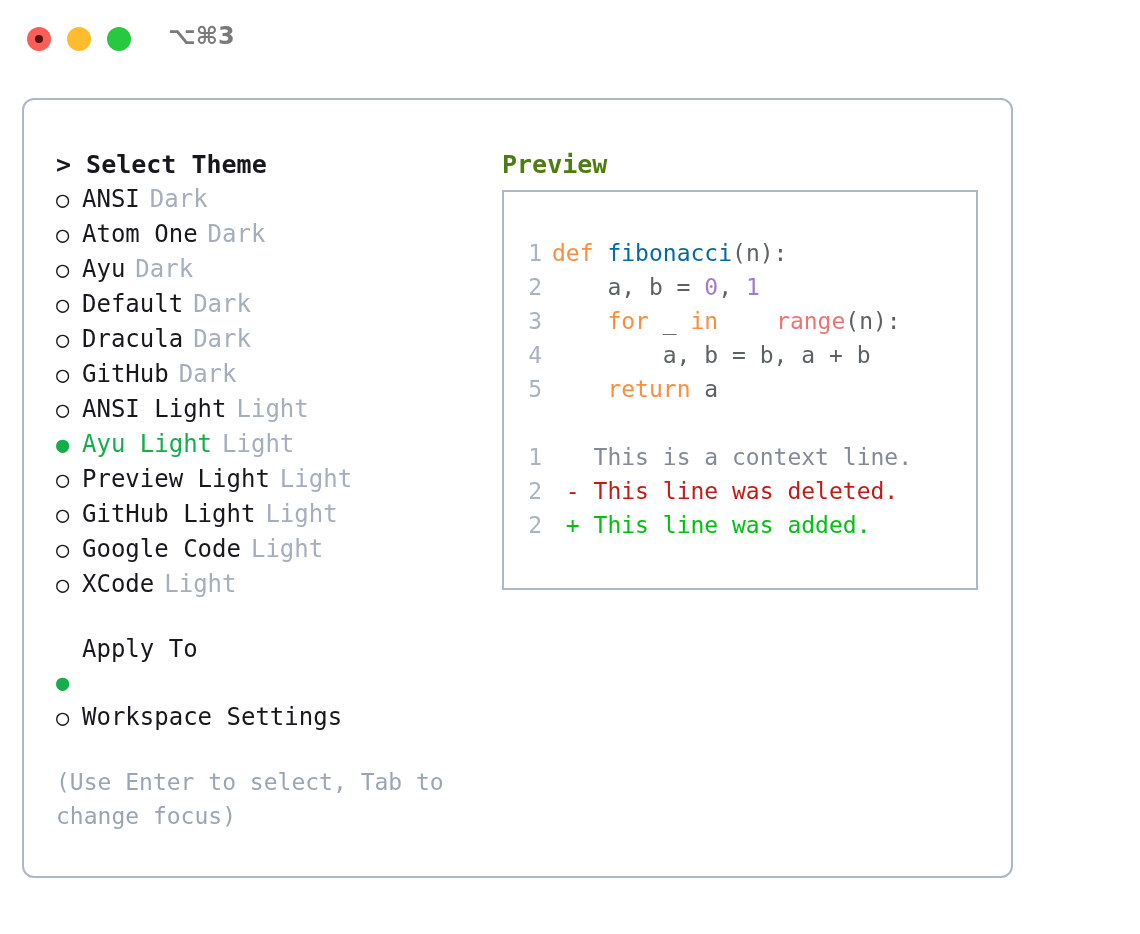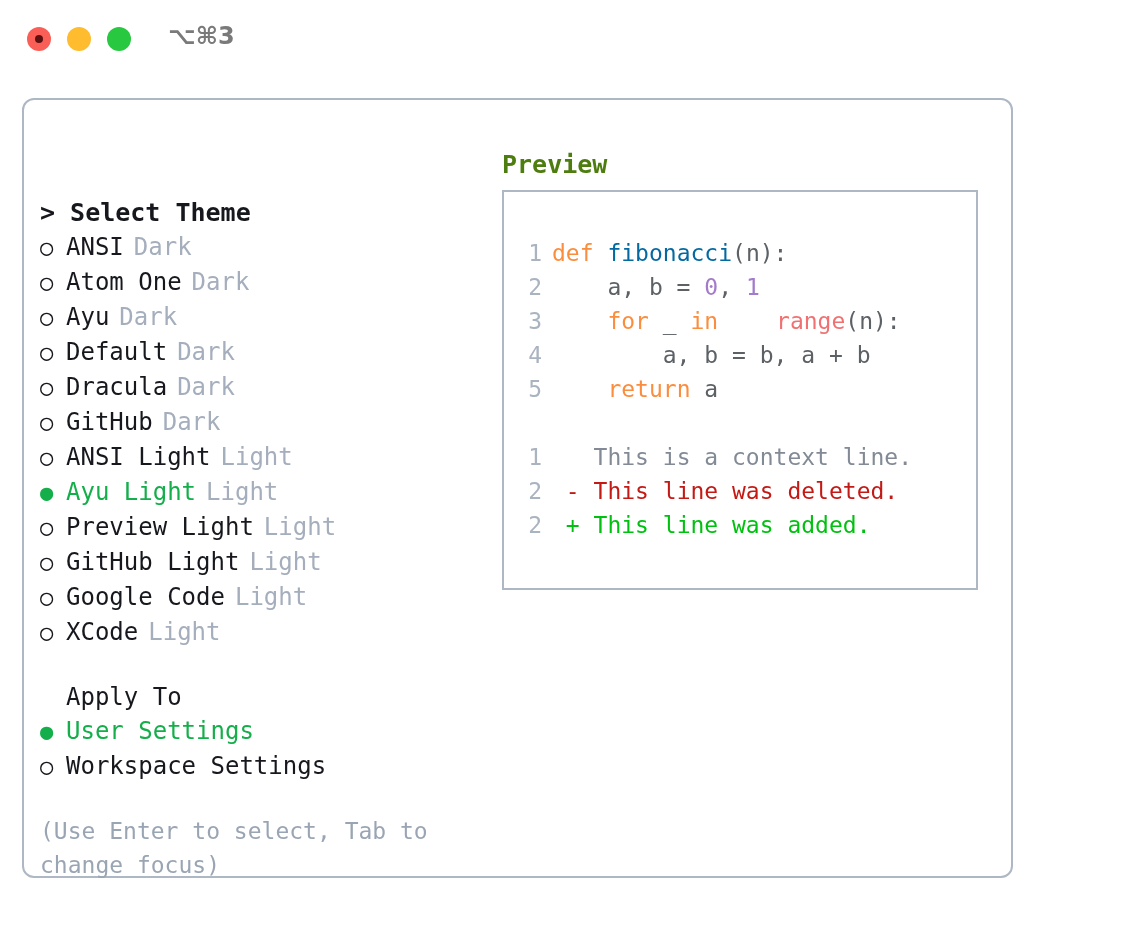--- a/index.html
+++ b/index.html
@@ -68,24 +68,23 @@
     width: 991px;
     height: 780px;
     border: 2px solid #aeb7c4;
     border-radius: 12px;
     box-sizing: border-box;
     background: #ffffff;
   }
 
   .left-col {
     position: absolute;
-    left: 16px;
+    left: 32px;
     top: 48px;
     width: 440px;
-    margin-top: 48px;
   }
   .right-col {
     position: absolute;
     left: 478px;
     top: 48px;
     width: 500px;
   }
 
   
   .heading {
@@ -201,21 +200,21 @@
           <div class="row"><span class="marker sel">●</span><span class="label sel">Ayu Light</span><span class="suffix">Light</span></div>
           <div class="row"><span class="marker">○</span><span class="label">Preview Light</span><span class="suffix">Light</span></div>
           <div class="row"><span class="marker">○</span><span class="label">GitHub Light</span><span class="suffix">Light</span></div>
           <div class="row"><span class="marker">○</span><span class="label">Google Code</span><span class="suffix">Light</span></div>
           <div class="row"><span class="marker">○</span><span class="label">XCode</span><span class="suffix">Light</span></div>
         </div>
 
       <div class="spacer-md"></div>
       <div class="apply-heading">Apply To</div>
       <div id="apply-list">
-          <div class="row"><span class="marker sel">●</span><span class="label sel">User Settings</span></div>
+          <div class="row"><span class="marker sel">●</span></div>
           <div class="row"><span class="marker">○</span><span class="label">Workspace Settings</span></div>
         </div>
 
       <div class="spacer-md"></div>
       <div class="hint">(Use Enter to select, Tab to change focus)</div>
     </div>
 
     <div class="right-col">
       <div class="preview-title">Preview</div>
       <div class="preview-box">

